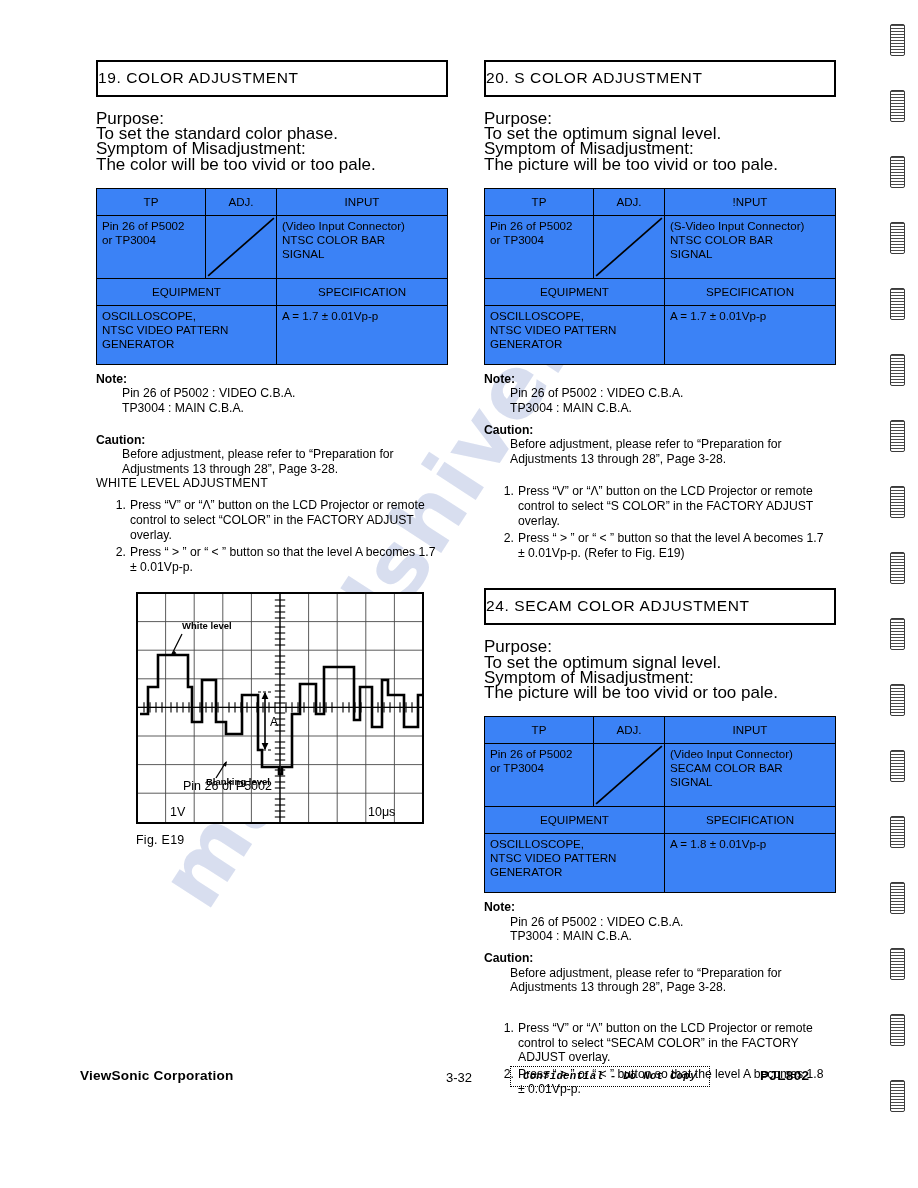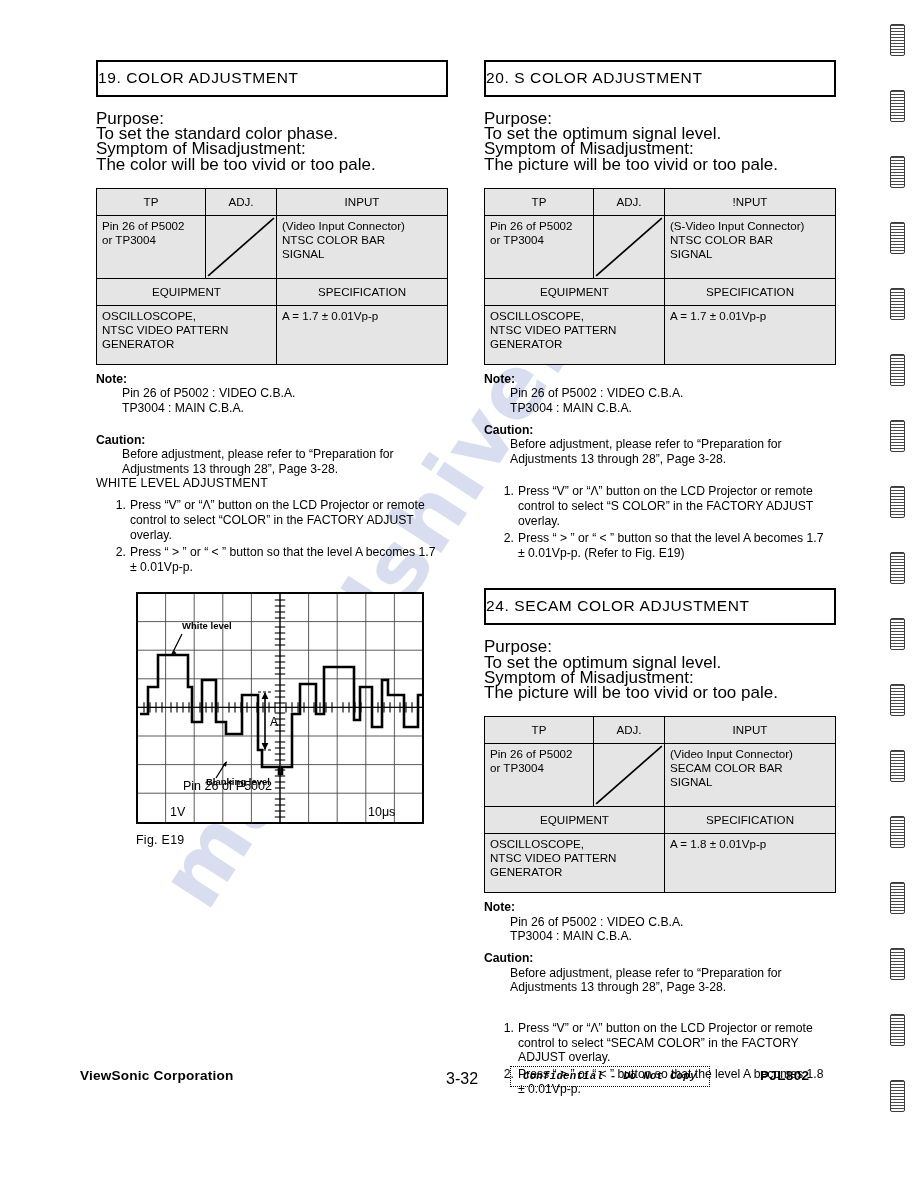--- a/index.html
+++ b/index.html
@@ -71,21 +71,21 @@
     line-height: 15.2px;
     margin-bottom: 16px;
   }
   .purpose div { white-space: nowrap; }
 
   
   table.spec {
     border-collapse: collapse;
     width: 100%;
     table-layout: fixed;
-    background: #e5e5e5;
+    background: #3b82f6;
     padding-left: 12px;
   }
   table.spec td {
     border: 1.5px solid #000;
     font-size: 11.6px;
     line-height: 14px;
     padding: 3px 5px;
     vertical-align: top;
   }
   table.spec td.hd {
@@ -164,21 +164,21 @@
     font-size: 12.6px;
   }
   #footer .company {
     position: absolute; left: 80px; top: 6px;
     font-weight: bold;
     font-size: 13.6px;
     letter-spacing: 0.2px;
   }
   #footer .pageno {
     position: absolute; left: 446px; top: 8px;
-    font-size: 16px;
+    font-size: 13px;
   }
   #footer .conf {
     position: absolute; left: 510px; top: 4px;
     border: 1.6px dotted #000;
     padding: 3px 12px 4px 12px;
     font-size: 10.8px;
     font-weight: bold;
     font-style: italic;
     letter-spacing: 0.2px;
     white-space: nowrap;

